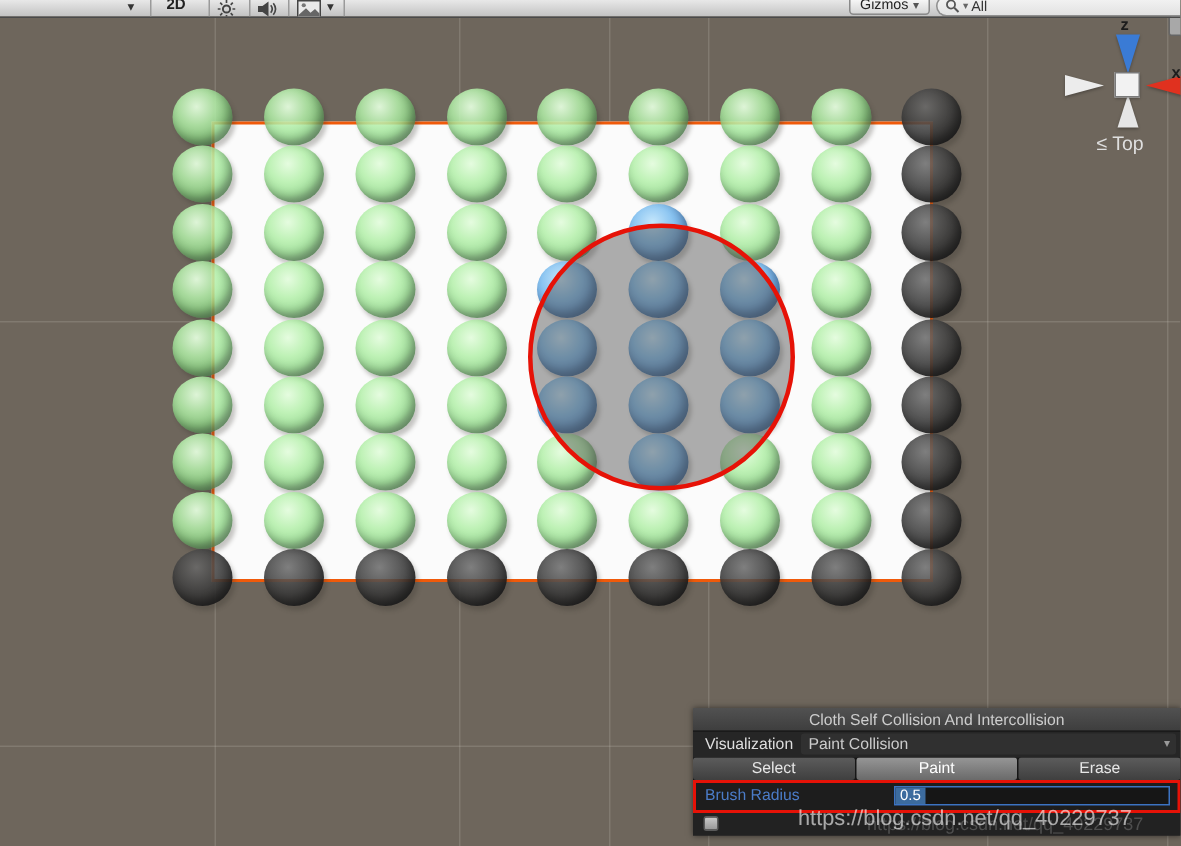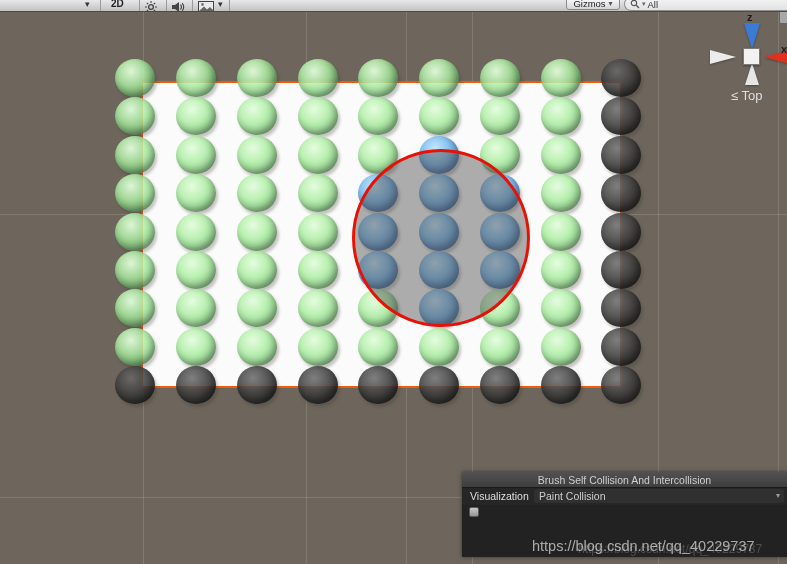--- a/index.html
+++ b/index.html
@@ -191,26 +191,37 @@
     <div class="cone cone-left"></div>
     <div class="cone cone-right"></div>
     <div class="cone cone-down"></div>
     <div class="axis-cube"></div>
     <span class="axis-label" style="left:781px;top:43px;">x</span>
     <div class="view-label">≤ Top</div>
     <div class="lock-sliver"></div>
   </div>
 
   <div class="panel">
-    <div class="panel-title">Brush Self Collision And Intercollision</div>
+    <div class="panel-title">Cloth Self Collision And Intercollision</div>
     <div class="row-viz">
       <span class="lbl">Visualization</span>
       <div class="dropdown">
         <span>Paint Collision</span>
         <span class="dd-caret">▾</span>
+      </div>
+    </div>
+    <div class="row-tabs">
+      <div class="seg">Select</div>
+      <div class="seg active">Paint</div>
+      <div class="seg">Erase</div>
+    </div>
+    <div class="row-brush">
+      <span class="lbl">Brush Radius</span>
+      <div class="float-field">
+        <span class="sel">0.5</span>
       </div>
     </div>
     <div class="row-check">
       <div class="checkbox"></div>
     </div>
   </div>
 
   <div class="wm-small">https://blog.csdn.net/qq_40229737</div>
   <div class="wm-big">https://blog.csdn.net/qq_40229737</div>
 </div>

